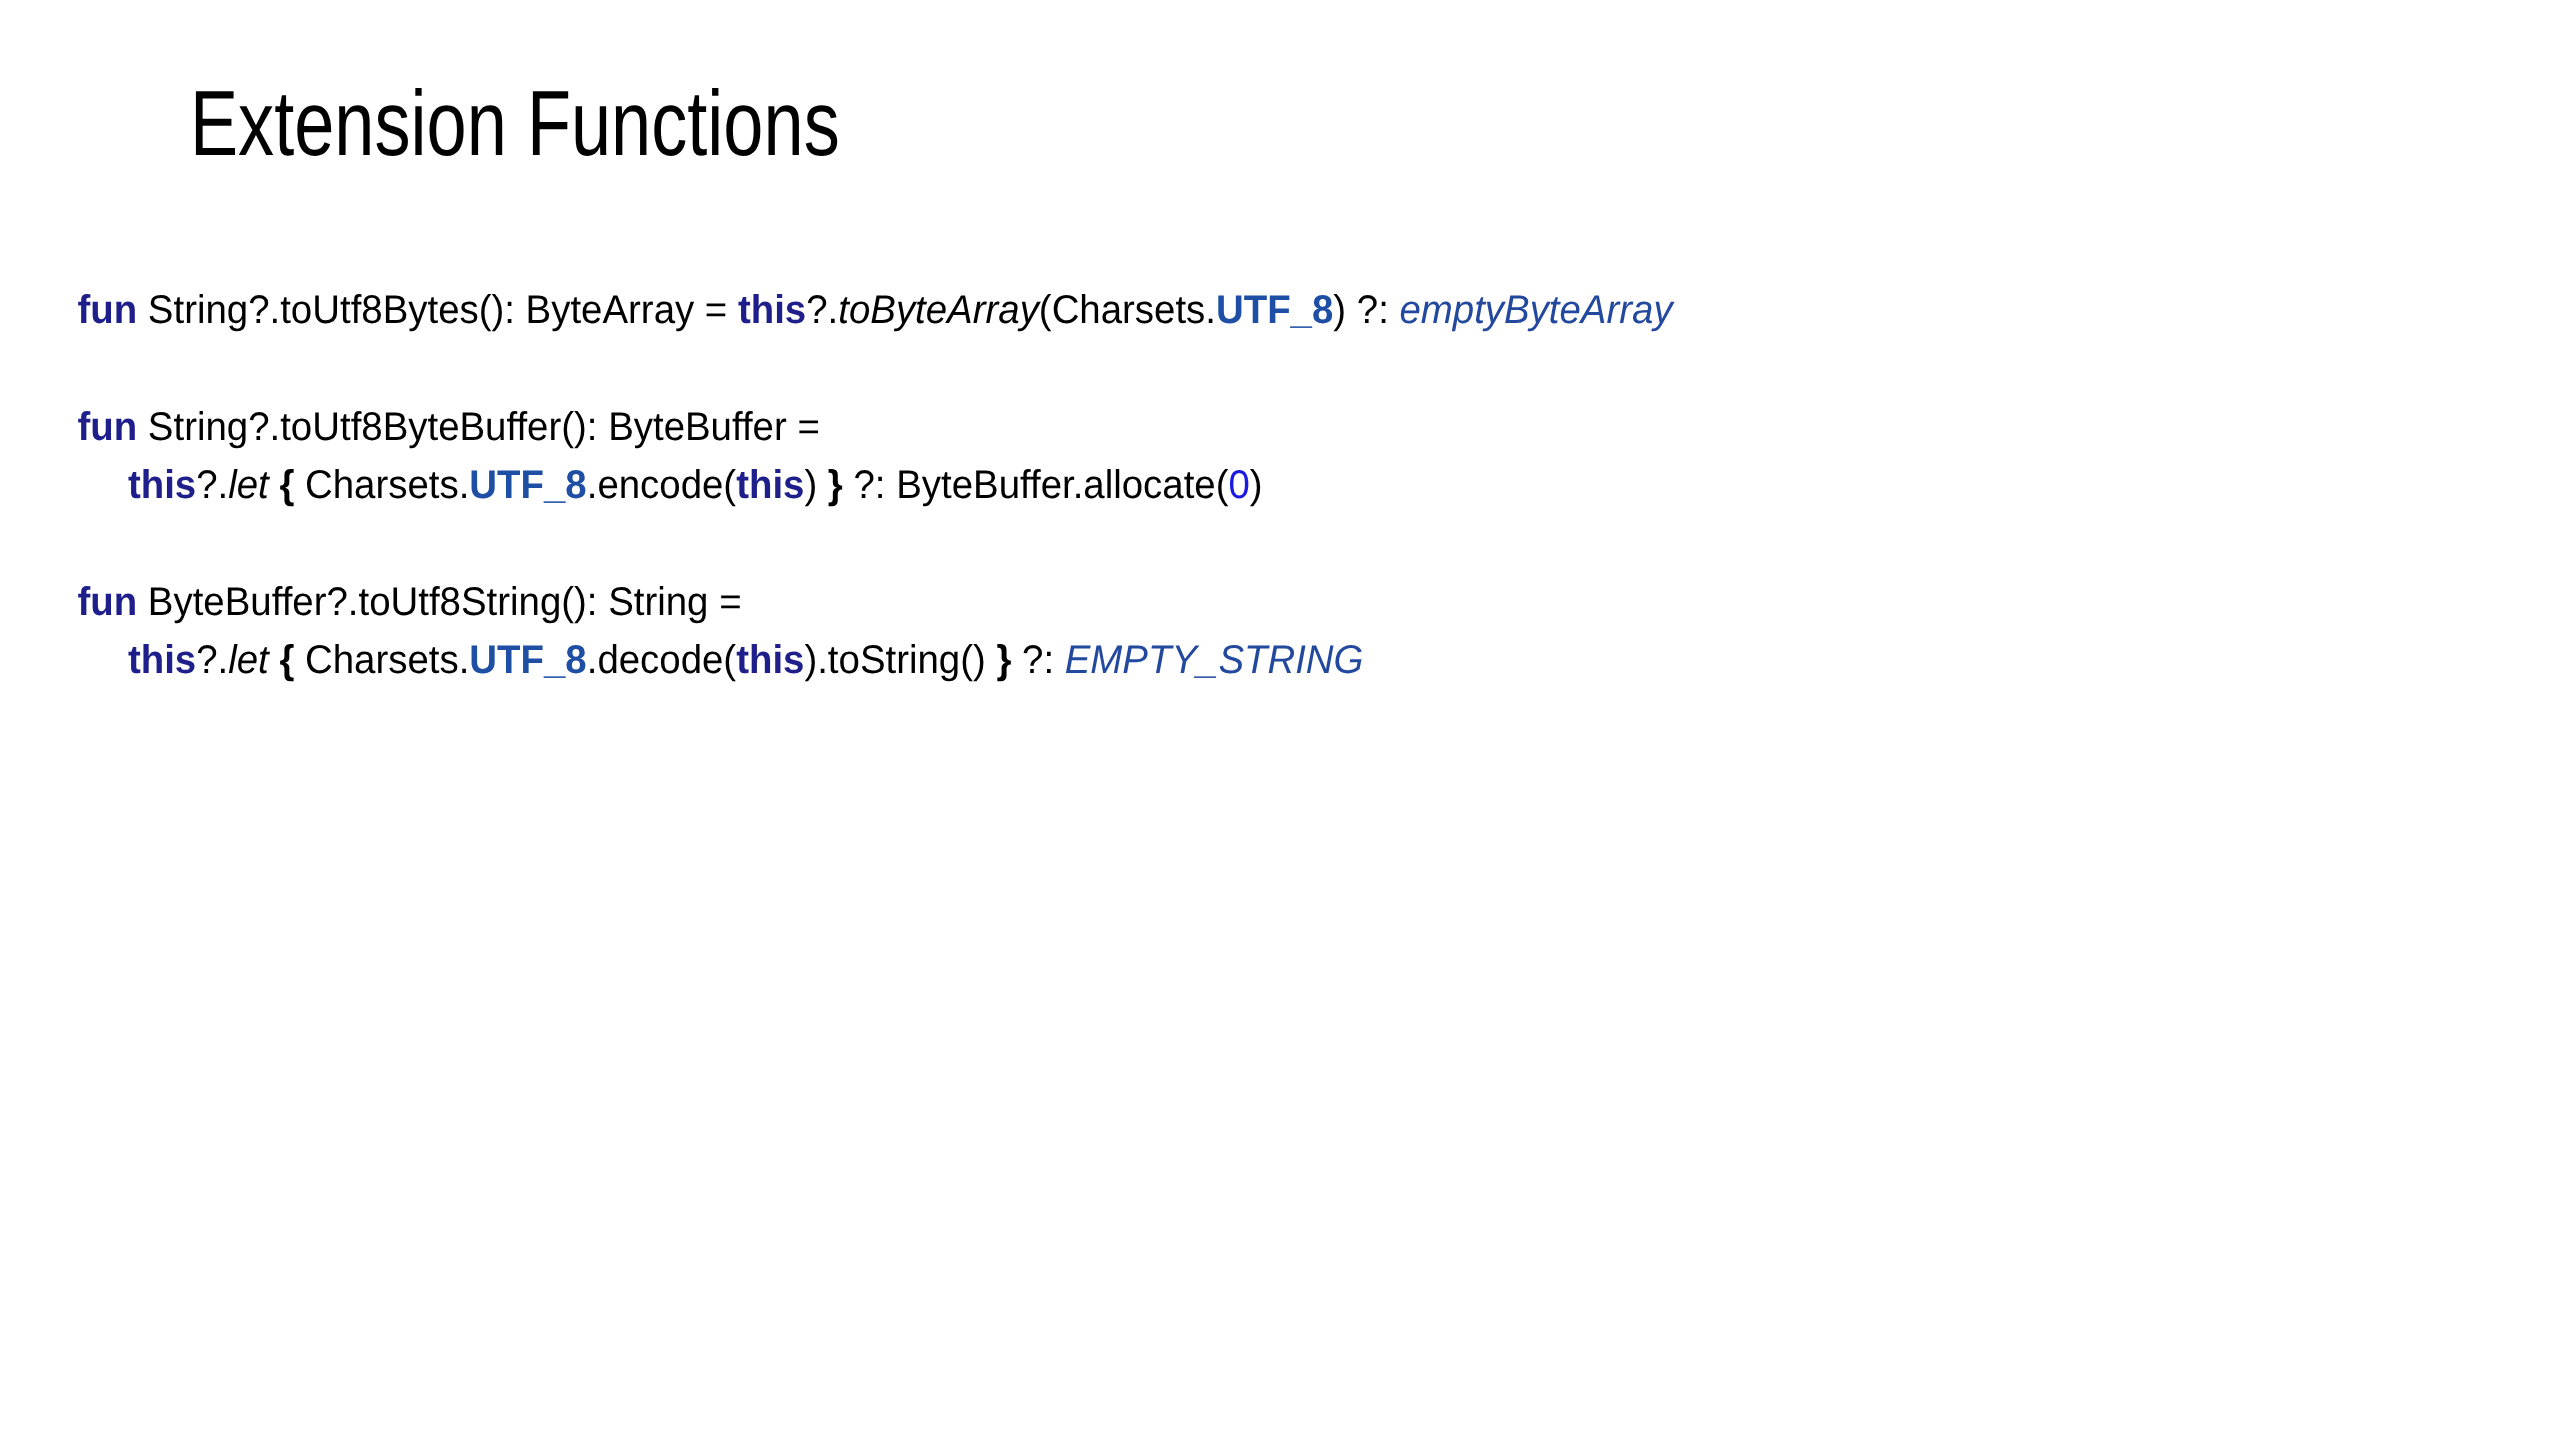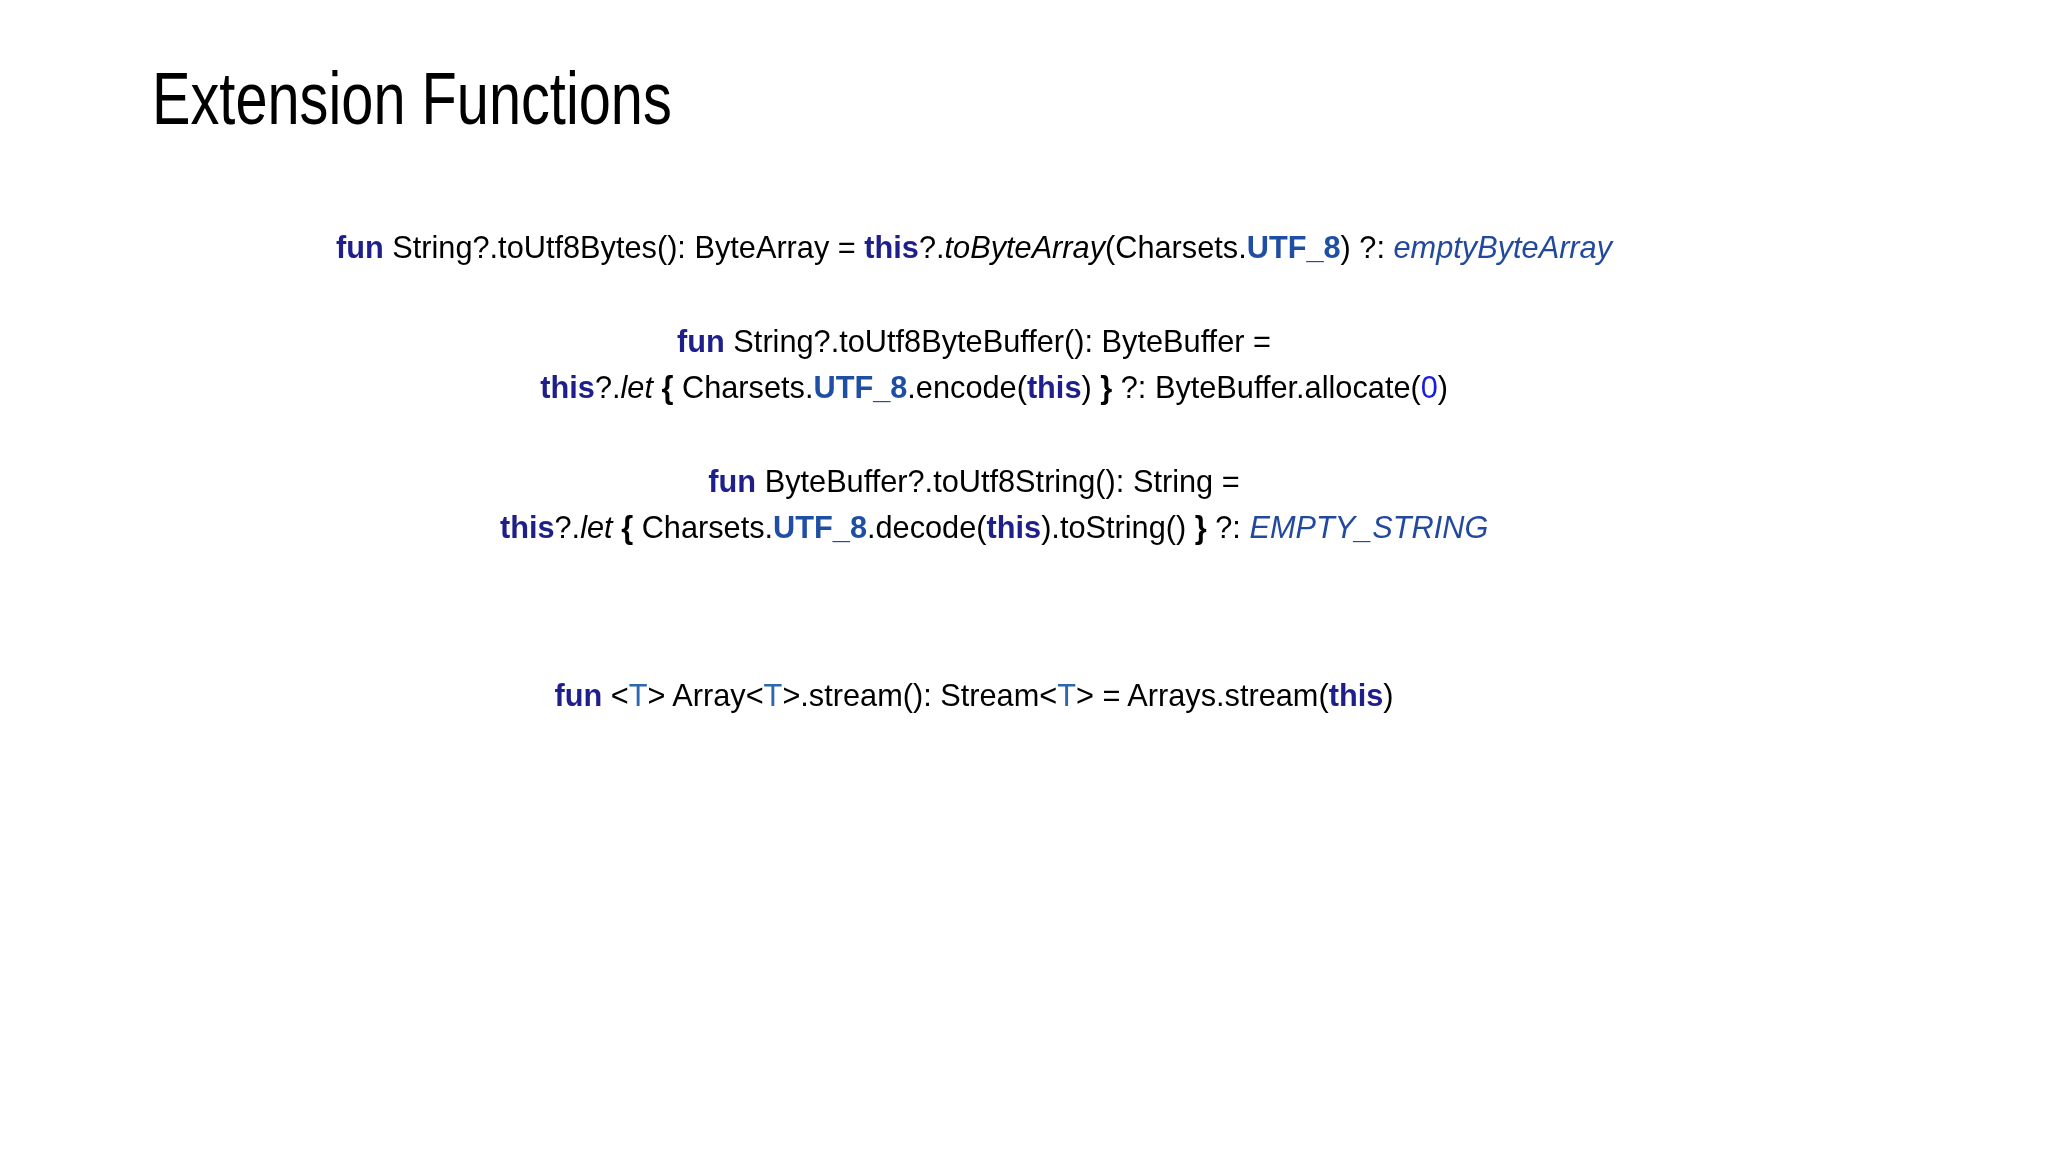--- a/index.html
+++ b/index.html
@@ -52,21 +52,20 @@
     color: #000000;
     white-space: nowrap;
     margin: 0;
     padding: 0;
     transform: scaleX(0.96);
     transform-origin: left center;
   }
 
   .para {
     margin-bottom: 64px;
-    text-align: center;
   }
   .para.tight {
     margin-bottom: 0;
   }
   .cont {
     padding-left: 42px;
     margin-top: 16px;
   }
   .blank-gap {
     height: 74px;
@@ -95,18 +94,15 @@
       </div>
       <div class="para">
         <div class="code-line"><span class="kw">fun</span><span class="plain"> String?.toUtf8ByteBuffer(): ByteBuffer =</span></div>
         <div class="code-line cont"><span class="kw">this</span><span class="plain">?.</span><span class="fn-ital">let</span><span class="plain"> </span><span class="brace">{</span><span class="plain"> Charsets.</span><span class="const">UTF_8</span><span class="plain">.encode(</span><span class="kw">this</span><span class="plain">) </span><span class="brace">}</span><span class="plain"> ?: ByteBuffer.allocate(</span><span class="num">0</span><span class="plain">)</span></div>
       </div>
       <div class="para">
         <div class="code-line"><span class="kw">fun</span><span class="plain"> ByteBuffer?.toUtf8String(): String =</span></div>
         <div class="code-line cont"><span class="kw">this</span><span class="plain">?.</span><span class="fn-ital">let</span><span class="plain"> </span><span class="brace">{</span><span class="plain"> Charsets.</span><span class="const">UTF_8</span><span class="plain">.decode(</span><span class="kw">this</span><span class="plain">).toString() </span><span class="brace">}</span><span class="plain"> ?: </span><span class="ital-id">EMPTY_STRING</span></div>
       </div>
       <div class="blank-gap"></div>
-      <div class="para tight">
-        <div class="code-line"><span class="kw">fun</span><span class="plain"> &lt;</span><span class="generic">T</span><span class="plain">&gt; Array&lt;</span><span class="generic">T</span><span class="plain">&gt;.stream(): Stream&lt;</span><span class="generic">T</span><span class="plain">&gt; = Arrays.stream(</span><span class="kw">this</span><span class="plain">)</span></div>
-      </div>
     </div>
 
 </div>
 
 </body></html>

